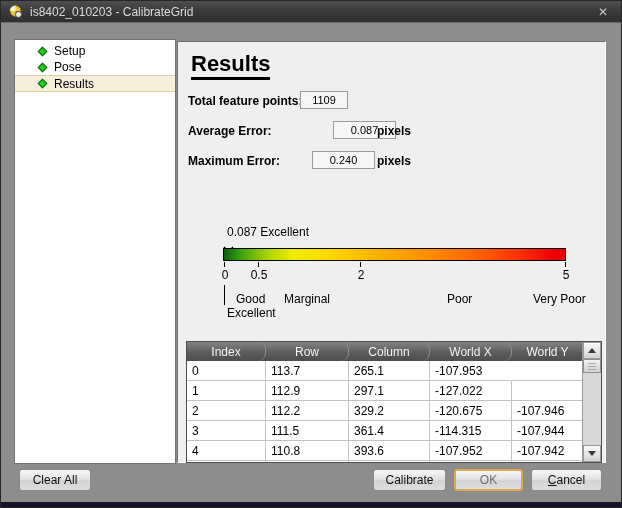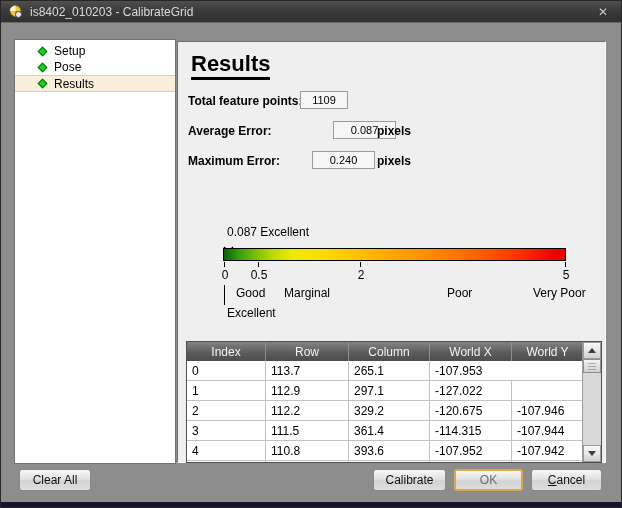--- a/index.html
+++ b/index.html
@@ -34,29 +34,29 @@
 
   
   .marker-label{position:absolute;left:49px;top:183px;font-size:12px;color:#000;white-space:nowrap;}
   .marker-caret{position:absolute;left:45px;top:197px;}
   .qbar{position:absolute;left:45px;top:206px;width:343px;height:13px;border:1px solid #000;
     background:linear-gradient(to right,#0d5f0d 0%,#2d9a10 4%,#77bd08 9%,#b8d800 14%,#eeeb00 20%,
       #ffd900 30%,#ffb400 44%,#ff9100 58%,#ff6a00 72%,#ff3300 86%,#ef0000 97%);}
   .tickline{position:absolute;top:220px;width:1px;height:5px;background:#000;}
   .ticklab{position:absolute;top:226px;font-size:12px;color:#000;transform:translateX(-50%);}
   .vline{position:absolute;left:46px;top:243px;width:1px;height:20px;background:#000;}
-  .zone{position:absolute;top:244px;font-size:12px;color:#000;white-space:nowrap;}
+  .zone{position:absolute;top:250px;font-size:12px;color:#000;white-space:nowrap;}
   .zone-excellent{position:absolute;left:49px;top:264px;font-size:12px;color:#000;}
 
   
   .grid{position:absolute;left:8px;top:299px;width:416px;height:122px;border:1px solid #4f4f4f;
     background:#fff;overflow:hidden;}
   .grid-header{display:flex;height:19px;background:linear-gradient(#828282,#5a5a5a 60%,#4d4d4d);}
   .gh{color:#f2f2f2;font-size:12px;display:flex;align-items:center;justify-content:center;
-    border-right:1px solid #8f8f8f;height:100%;}
+    border-right:1px solid #8f8f8f;height:100%;border-radius:8px;}
   .grid-row{display:flex;height:20px;border-bottom:1px solid #c2c2c2;background:#fff;cursor:default;}
   .gc{font-size:12px;color:#000;display:flex;align-items:center;padding-left:5px;
     border-right:1px solid #c2c2c2;height:100%;overflow:hidden;white-space:nowrap;}
   .c0{width:79px;flex:none;} .c1{width:83px;flex:none;} .c2{width:81px;flex:none;}
   .c3{width:82px;flex:none;} .c4{flex:1;border-right:none;}
   .vscroll{position:absolute;right:0;top:0;bottom:0;width:19px;background:#d8d8d8;border-left:1px solid #9a9a9a;}
   .sc-btn{position:absolute;left:0;width:100%;height:17px;background:linear-gradient(#fafafa,#d2d2d2);
     border:1px solid #9a9a9a;display:flex;align-items:center;justify-content:center;cursor:pointer;}
   .sc-up{top:0;} .sc-down{bottom:0;}
   .arr-up{width:0;height:0;border-left:4px solid transparent;border-right:4px solid transparent;border-bottom:5px solid #3c3c3c;}

